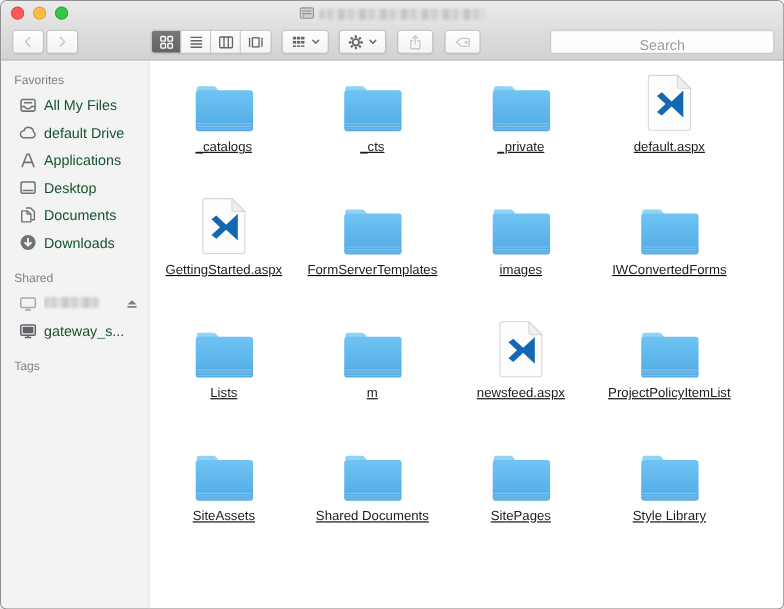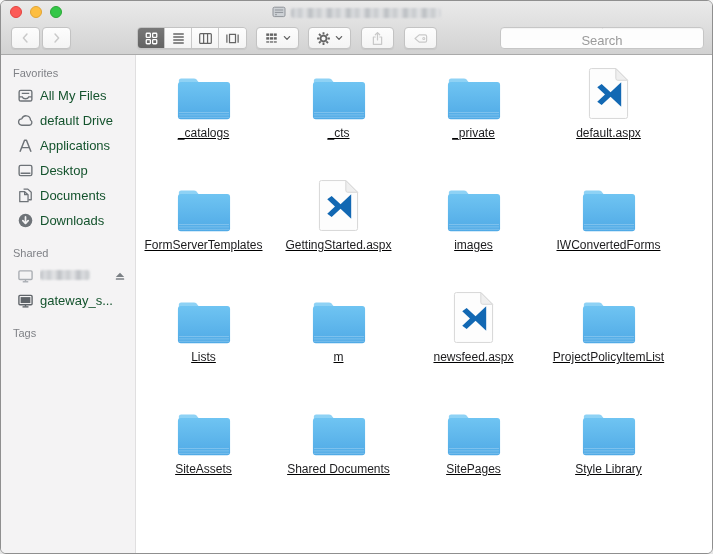--- a/index.html
+++ b/index.html
@@ -461,42 +461,42 @@
     <div class="gi-iconbox">
             <svg width="45" height="55">
               <use href="#sym-aspx"></use>
             </svg>
           </div>
     <div class="gi-label">default.aspx</div>
   </div>
 
   <div class="grid-item">
     <div class="gi-iconbox">
-            <svg width="56" height="45">
-              <use href="#sym-folder"></use>
-            </svg>
-          </div>
-    <div class="gi-label">FormServerTemplates</div>
-  </div>
-
-  <div class="grid-item">
-    <div class="gi-iconbox">
             <svg width="45" height="55">
               <use href="#sym-aspx"></use>
             </svg>
           </div>
     <div class="gi-label">GettingStarted.aspx</div>
   </div>
 
   <div class="grid-item">
     <div class="gi-iconbox">
             <svg width="56" height="45">
               <use href="#sym-folder"></use>
             </svg>
           </div>
+    <div class="gi-label">FormServerTemplates</div>
+  </div>
+
+  <div class="grid-item">
+    <div class="gi-iconbox">
+            <svg width="56" height="45">
+              <use href="#sym-folder"></use>
+            </svg>
+          </div>
     <div class="gi-label">images</div>
   </div>
 
   <div class="grid-item">
     <div class="gi-iconbox">
             <svg width="56" height="45">
               <use href="#sym-folder"></use>
             </svg>
           </div>
     <div class="gi-label">IWConvertedForms</div>

